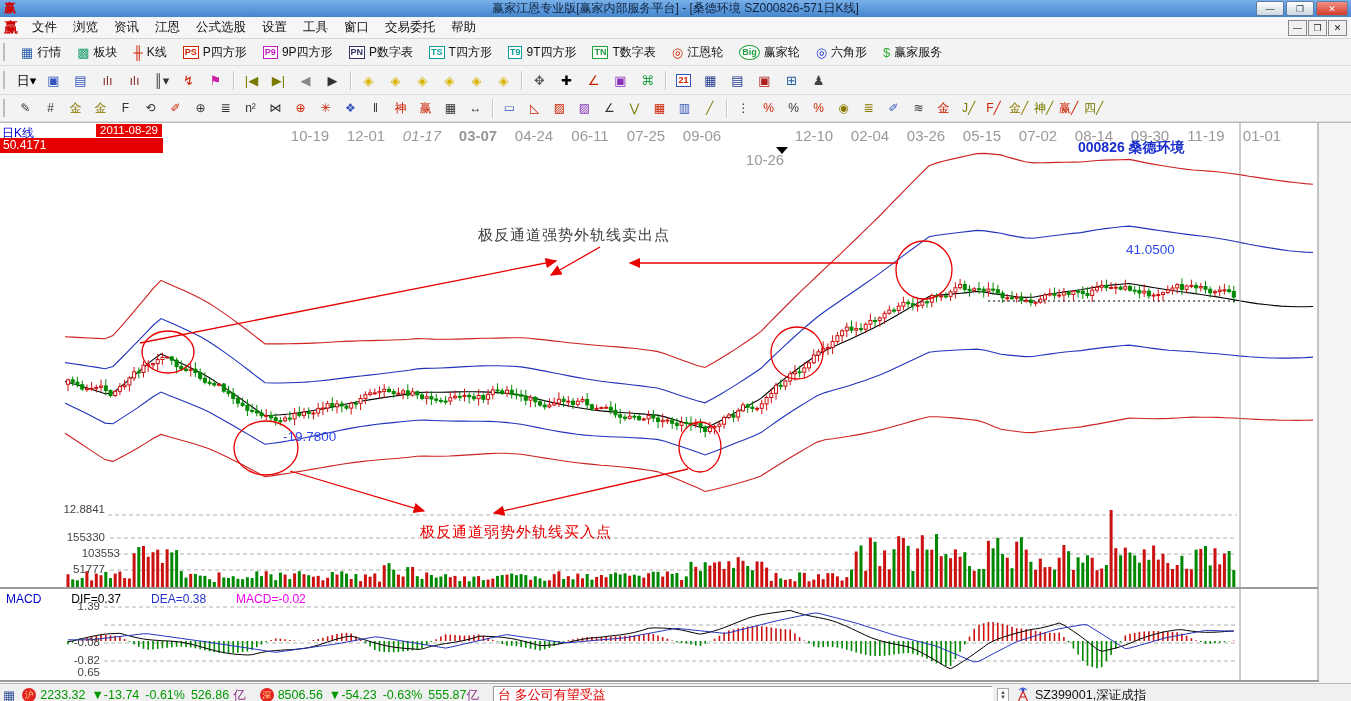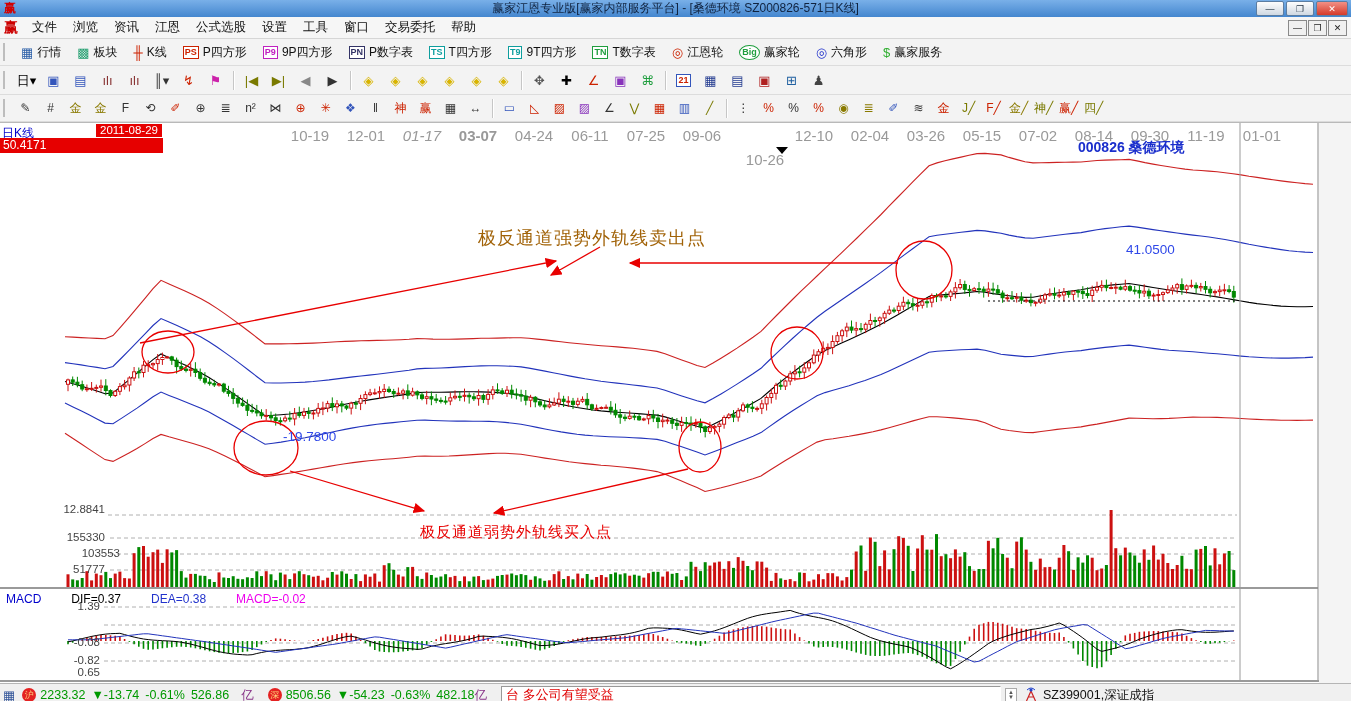--- a/index.html
+++ b/index.html
@@ -37,21 +37,21 @@
   .vsep{width:1px;height:19px;background:#c6c6c6;box-shadow:1px 0 0 #fff;margin:0 4px;}
   
   .chart{position:relative;height:560px;background:#fff;border-top:1px solid #b9b9b9;}
   .chart .ov{position:absolute;white-space:nowrap;}
   .period-label{left:2px;top:2px;color:#0000cc;font-size:12px;}
   .price-cell{left:0;top:15px;width:160px;height:15px;background:#e60000;color:#fff;font-size:12px;padding-left:3px;line-height:15px;}
   .date-cell{left:96px;top:1px;background:#e60000;color:#fff;font-size:11.5px;padding:0 4px;height:13px;line-height:13px;}
   .date-lbl{top:4px;color:#999;font-size:15px;transform:translateX(-50%);}
   .ind-row{left:168px;top:17px;display:flex;gap:28px;font-size:12.5px;}
   .stock-label{left:1078px;top:16px;color:#1a2ecc;font-size:14px;font-weight:bold;}
-  .sell-note{left:478px;top:103px;color:#a16207;font-size:18px;letter-spacing:1px;}
+  .sell-note{left:478px;top:103px;color:#404040;font-size:15px;letter-spacing:1px;}
   .buy-note{left:420px;top:400px;color:#e80000;font-size:15px;letter-spacing:1px;}
   .hi-lbl{left:1126px;top:119px;color:#2f48e8;font-size:13.5px;}
   .lo-lbl{left:283px;top:306px;color:#2f48e8;font-size:13.5px;}
   .axis-lbl{width:72px;text-align:right;color:#444;font-size:11.5px;}
   .macd-row{left:6px;top:469px;display:flex;font-size:12px;}
   .macd-row span{margin-right:30px;}
   .right-strip{position:absolute;left:1319px;top:0;width:32px;height:560px;background:#f4f4f4;}
   
   .statusbar{height:22px;border-top:1px solid #b5b5b5;background:#f0f0f0;display:flex;align-items:center;
              font-size:12.5px;color:#222;padding-left:3px;}
@@ -1324,27 +1324,27 @@
     <div class="ov date-lbl" style="left: 1206px;">11-19</div>
     <div class="ov date-lbl" style="left: 1262px;">01-01</div>
   </div>
 
 <div class="statusbar">
   <span class="st-icon">▦</span>
   <span class="st-badge">沪</span>
   <span class="st-val">2233.32</span>
   <span class="st-val">▼-13.74</span>
   <span class="st-val">-0.61%</span>
-  <span class="st-val" style="margin-right:12px">526.86</span>
+  <span class="st-val" style="margin-right:4px">526.86</span>
   <span class="st-unit">亿</span>
   <span class="st-badge">深</span>
   <span class="st-val">8506.56</span>
   <span class="st-val">▼-54.23</span>
   <span class="st-val">-0.63%</span>
-  <span class="st-val" style="margin-right:0">482.18</span>
+  <span class="st-val" style="margin-right:0">555.87</span>
   <span class="st-unit">亿</span>
   <span class="news-box">台 多公司有望受益</span>
   <span class="spinner">
     <span>▲</span>
     <span>▼</span>
   </span>
   <svg width="16" height="16">
     <path d="M8,4 L3.5,14 M8,4 L12.5,14 M5.5,10 L10.5,10" stroke="#c22" stroke-width="1.2" fill="none"></path>
     <circle cx="8" cy="3" r="1.6" fill="#2244cc"></circle>
     <path d="M4,3 Q8,-1 12,3" stroke="#2244cc" stroke-width="1" fill="none"></path>

